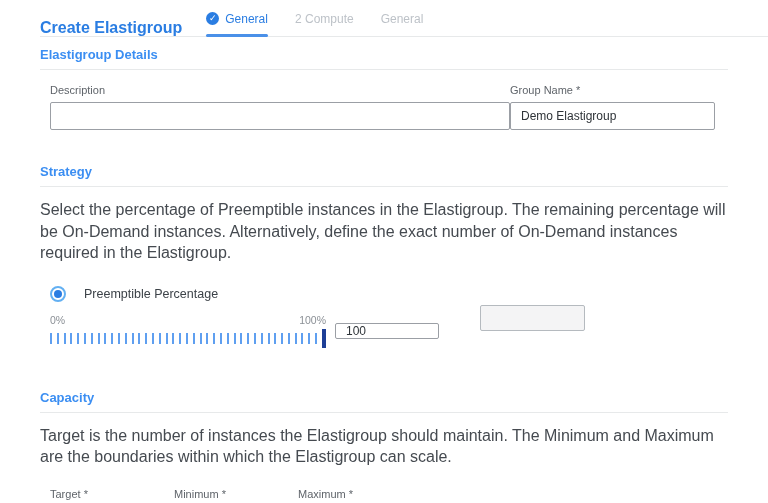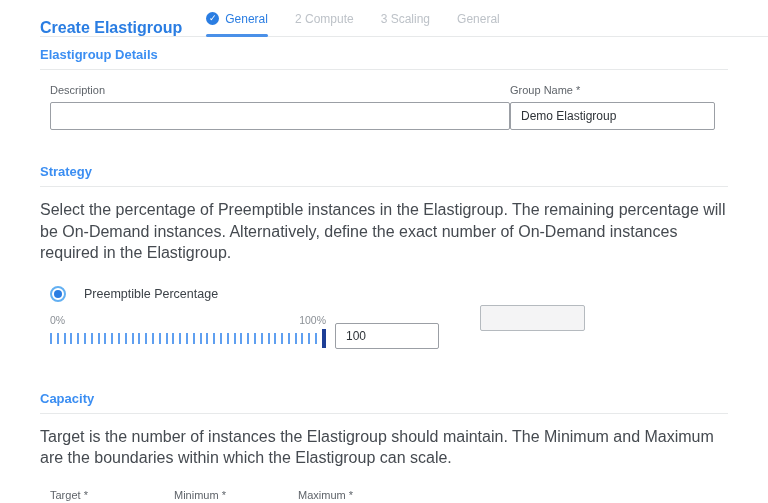--- a/index.html
+++ b/index.html
@@ -57,21 +57,21 @@
   .radio-dot{width:8px;height:8px;border-radius:50%;background:var(--accent-blue);}
   .radio-empty{width:15px;height:15px;border:2px solid #71767c;border-radius:50%;flex:0 0 auto;}
 
   .slider-row{display:flex;align-items:flex-start;margin-top:12px;}
   .slider{width:276px;}
   .slider-labels{display:flex;justify-content:space-between;font-size:10.5px;
     color:#8b9096;margin-bottom:3px;}
   .slider-ticks{display:flex;align-items:center;justify-content:space-between;height:19px;cursor:pointer;}
   .tick{width:2px;height:11px;background:var(--tick-blue);}
   .tick.handle{width:4px;height:19px;background:var(--handle-navy);}
-  .slider-value{width:104px;margin-left:9px;margin-top:9px;height:26px;
+  .slider-value{width:104px;margin-left:9px;margin-top:9px;height:16px;
     border:1px solid var(--border-gray);border-radius:2px;padding:0 10px;font-size:12px;
     color:#2e3338;font-family:"Liberation Sans", sans-serif;}
   .disabled-input{width:105px;height:26px;margin-top:19px;background:#f4f4f5;
     border:1px solid #b5babf;border-radius:2px;padding:0 10px;font-size:12px;}
 
   
   .capacity-fields{display:flex;gap:20px;padding-left:10px;margin-top:20px;}
   .capacity-field{width:104px;}
 </style>
 </head>
@@ -80,23 +80,20 @@
 <div class="header">
   <div class="header-line"></div>
   <div class="page-title">Create Elastigroup</div>
   <div class="tabs">
     <div class="tab active">
       <span class="check-circle">✓</span>
       <span>General</span>
     </div>
     <div class="tab">
       <span>2 Compute</span>
-    </div>
-    <div class="tab">
-      <span>3 Scaling</span>
     </div>
     <div class="tab">
       <span>General</span>
     </div>
   </div>
 </div>
 
 <div class="section section-details">
   <div class="section-heading">Elastigroup Details</div>
   <div class="fields-row">

